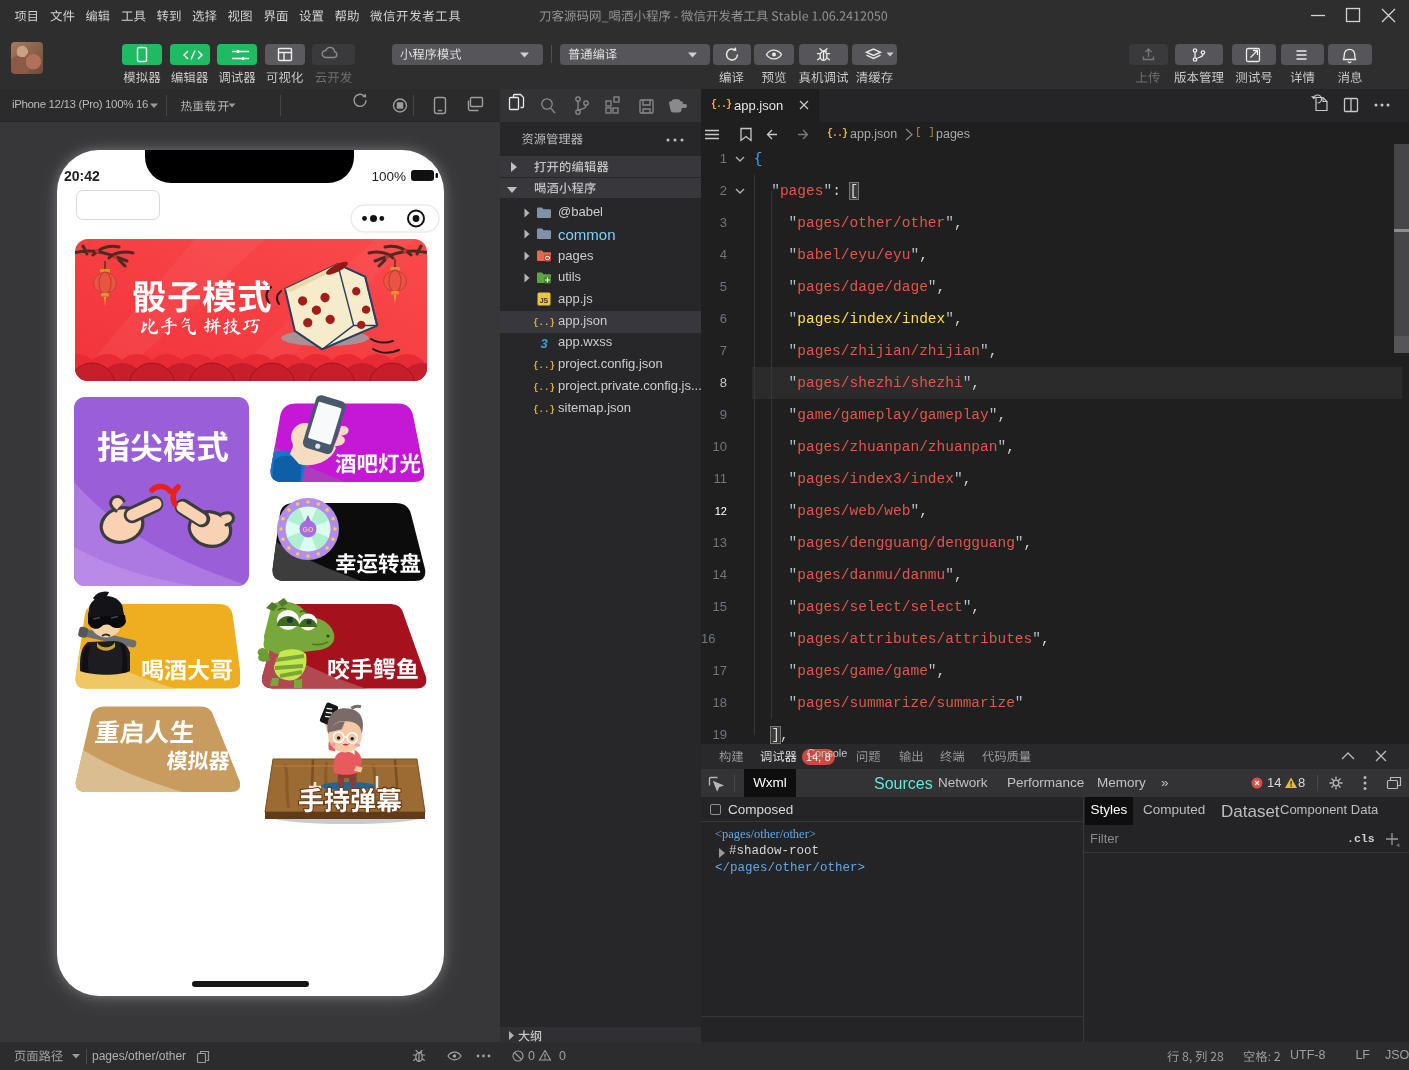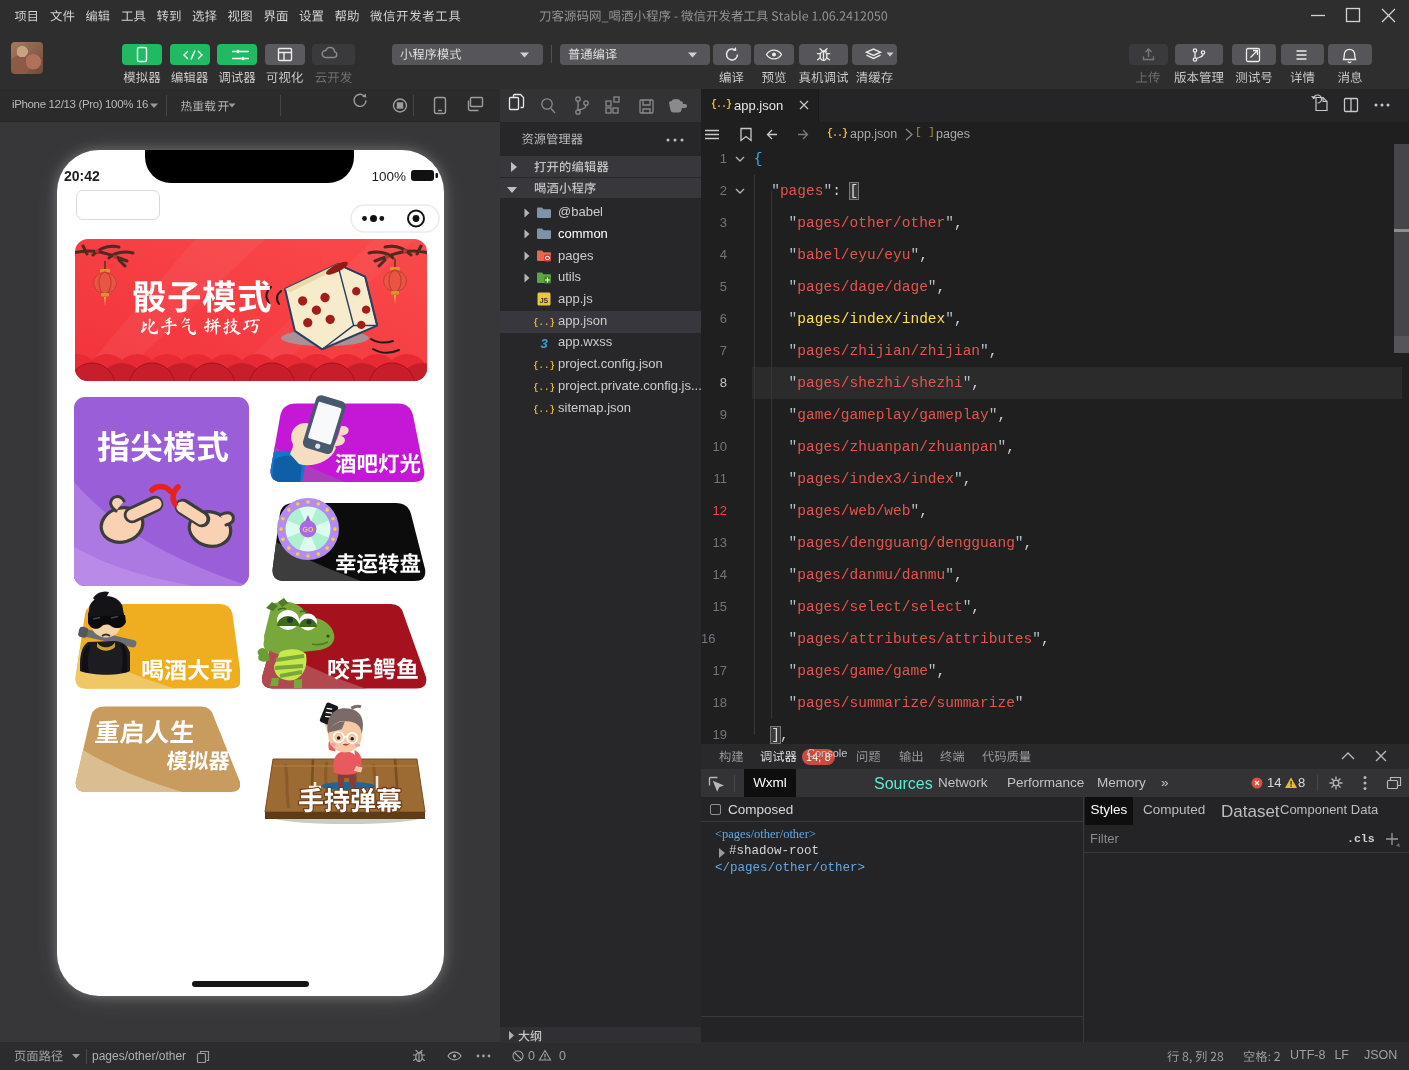--- a/index.html
+++ b/index.html
@@ -518,21 +518,21 @@
 <svg class="ic" width="16" height="16" style="left:536px;top:204.5px">
     <path d="M1 3.5a1 1 0 011-1h4l1.5 1.8H14a1 1 0 011 1V12a1 1 0 01-1 1H2a1 1 0 01-1-1z" fill="#7e93a7"></path>
   </svg>
 <div class="ab" style="left:558px;top:204.2px;width:160px;height:17px;font-size:13px;color:#cccccc;white-space:nowrap">@babel</div>
 <svg class="ic" width="12" height="12" style="left:521px;top:228.4px">
     <path d="M3.5 1.5l5 4.5-5 4.5z" fill="#b5b5b5"></path>
   </svg>
 <svg class="ic" width="16" height="16" style="left:536px;top:226.2px">
     <path d="M1 3.5a1 1 0 011-1h4l1.5 1.8H14a1 1 0 011 1V12a1 1 0 01-1 1H2a1 1 0 01-1-1z" fill="#7e93a7"></path>
   </svg>
-<div class="ab" style="left:558px;top:225.9px;width:160px;height:17px;font-size:13px;color:#ffffff;white-space:nowrap">common</div>
+<div class="ab" style="left:558px;top:225.9px;width:160px;height:17px;font-size:15px;color:#7dd3fc;white-space:nowrap">common</div>
 <svg class="ic" width="12" height="12" style="left:521px;top:250.1px">
     <path d="M3.5 1.5l5 4.5-5 4.5z" fill="#b5b5b5"></path>
   </svg>
 <svg class="ic" width="16" height="16" style="left:536px;top:247.9px">
     <path d="M1 3.5a1 1 0 011-1h4l1.5 1.8H14a1 1 0 011 1V12a1 1 0 01-1 1H2a1 1 0 01-1-1z" fill="#e06a50"></path>
     <rect x="8" y="6.5" width="7" height="7" rx="1.5" fill="#c94434"></rect>
     <ellipse cx="11.5" cy="10" rx="2.2" ry="1.6" fill="none" stroke="#fff" stroke-width="1"></ellipse>
   </svg>
 <div class="ab" style="left:558px;top:247.6px;width:160px;height:17px;font-size:13px;color:#cccccc;white-space:nowrap">pages</div>
 <svg class="ic" width="12" height="12" style="left:521px;top:271.8px">
@@ -661,21 +661,21 @@
   </div>
 <div class="ab" style="left:753.8px;top:399px;height:32px;line-height:32px;font-family:'Liberation Mono',monospace;font-size:14.5px;white-space:pre">    <span style="color:#b4bfcc">"</span><span style="color:#e0564e">game/gameplay/gameplay</span><span style="color:#b4bfcc">"</span><span style="color:#cdd3da">,</span></div>
 <div class="ab" style="left:701px;top:431px;width:699px;height:32px;line-height:32px;font-size:13px;color:#6e7681">
     <span style="position:absolute;left:0;width:26px;text-align:right;">10</span>
   </div>
 <div class="ab" style="left:753.8px;top:431px;height:32px;line-height:32px;font-family:'Liberation Mono',monospace;font-size:14.5px;white-space:pre">    <span style="color:#b4bfcc">"</span><span style="color:#e0564e">pages/zhuanpan/zhuanpan</span><span style="color:#b4bfcc">"</span><span style="color:#cdd3da">,</span></div>
 <div class="ab" style="left:701px;top:463px;width:699px;height:32px;line-height:32px;font-size:13px;color:#6e7681">
     <span style="position:absolute;left:0;width:26px;text-align:right;">11</span>
   </div>
 <div class="ab" style="left:753.8px;top:463px;height:32px;line-height:32px;font-family:'Liberation Mono',monospace;font-size:14.5px;white-space:pre">    <span style="color:#b4bfcc">"</span><span style="color:#e0564e">pages/index3/index</span><span style="color:#b4bfcc">"</span><span style="color:#cdd3da">,</span></div>
-<div class="ab" style="left:701px;top:495px;width:699px;height:32px;line-height:32px;font-size:13px;color:#ef4444">
+<div class="ab" style="left:701px;top:495px;width:699px;height:32px;line-height:32px;font-size:11px;color:#ffffff">
     <span style="position:absolute;left:0;width:26px;text-align:right;">12</span>
   </div>
 <div class="ab" style="left:753.8px;top:495px;height:32px;line-height:32px;font-family:'Liberation Mono',monospace;font-size:14.5px;white-space:pre">    <span style="color:#b4bfcc">"</span><span style="color:#e0564e">pages/web/web</span><span style="color:#b4bfcc">"</span><span style="color:#cdd3da">,</span></div>
 <div class="ab" style="left:701px;top:527px;width:699px;height:32px;line-height:32px;font-size:13px;color:#6e7681">
     <span style="position:absolute;left:0;width:26px;text-align:right;">13</span>
   </div>
 <div class="ab" style="left:753.8px;top:527px;height:32px;line-height:32px;font-family:'Liberation Mono',monospace;font-size:14.5px;white-space:pre">    <span style="color:#b4bfcc">"</span><span style="color:#e0564e">pages/dengguang/dengguang</span><span style="color:#b4bfcc">"</span><span style="color:#cdd3da">,</span></div>
 <div class="ab" style="left:701px;top:559px;width:699px;height:32px;line-height:32px;font-size:13px;color:#6e7681">
     <span style="position:absolute;left:0;width:26px;text-align:right;">14</span>
   </div>
@@ -806,21 +806,21 @@
 <g fill="none" stroke="#9da0a4" stroke-width="1.1">
       <circle cx="9" cy="10" r="5"></circle>
       <path d="M5.5 6.5l7 7"></path>
     </g>
 <path d="M36 4.5l5.5 9.5H30.5z" fill="none" stroke="#9da0a4" stroke-width="1.1"></path>
     <rect x="35.4" y="8" width="1.2" height="3.4" fill="#9da0a4"></rect>
     <rect x="35.4" y="12.2" width="1.2" height="1.2" fill="#9da0a4"></rect>
 </svg>
 <div class="ab" style="left:528px;top:1049px;width:12px;height:17px;font-size:12.5px;color:#9da0a4">0</div>
 <div class="ab" style="left:559px;top:1049px;width:12px;height:17px;font-size:12.5px;color:#9da0a4">0</div>
-<div class="ab" style="left:1290px;top:1048px;width:119px;height:17px;font-size:12.5px;color:#9da0a4;white-space:nowrap">UTF-8<span style="margin-left:9px">LF</span><span style="margin-left:15px">JSON</span></div>
+<div class="ab" style="left:1290px;top:1048px;width:119px;height:17px;font-size:12.5px;color:#9da0a4;white-space:nowrap">UTF-8<span style="margin-left:30px">LF</span><span style="margin-left:15px">JSON</span></div>
 <svg width="1409" height="1070" viewBox="0 0 1409 1070" style="position:absolute;left:0;top:0;pointer-events:none">
     <defs>
       <path id="gr9879" d="M618 -500V-289C618 -184 591 -56 319 19C335 34 357 61 366 77C649 -12 693 -158 693 -289V-500ZM689 -91C766 -41 864 31 911 79L961 26C913 -21 813 -90 736 -138ZM29 -184 48 -106C140 -137 262 -179 379 -219L369 -284L247 -247V-650H363V-722H46V-650H172V-225ZM417 -624V-153H490V-556H816V-155H891V-624H655C670 -655 686 -692 702 -728H957V-796H381V-728H613C603 -694 591 -656 578 -624Z"></path>
       <path id="gr76ee" d="M233 -470H759V-305H233ZM233 -542V-704H759V-542ZM233 -233H759V-67H233ZM158 -778V74H233V6H759V74H837V-778Z"></path>
       <path id="gr6587" d="M423 -823C453 -774 485 -707 497 -666L580 -693C566 -734 531 -799 501 -847ZM50 -664V-590H206C265 -438 344 -307 447 -200C337 -108 202 -40 36 7C51 25 75 60 83 78C250 24 389 -48 502 -146C615 -46 751 28 915 73C928 52 950 20 967 4C807 -36 671 -107 560 -201C661 -304 738 -432 796 -590H954V-664ZM504 -253C410 -348 336 -462 284 -590H711C661 -455 592 -344 504 -253Z"></path>
       <path id="gr4ef6" d="M317 -341V-268H604V80H679V-268H953V-341H679V-562H909V-635H679V-828H604V-635H470C483 -680 494 -728 504 -775L432 -790C409 -659 367 -530 309 -447C327 -438 359 -420 373 -409C400 -451 425 -504 446 -562H604V-341ZM268 -836C214 -685 126 -535 32 -437C45 -420 67 -381 75 -363C107 -397 137 -437 167 -480V78H239V-597C277 -667 311 -741 339 -815Z"></path>
       <path id="gr7f16" d="M40 -54 58 15C140 -18 245 -61 346 -103L332 -163C223 -121 114 -79 40 -54ZM61 -423C75 -430 98 -435 205 -450C167 -386 132 -335 116 -316C87 -278 66 -252 45 -248C53 -230 64 -196 68 -182C87 -194 118 -204 339 -255C336 -271 333 -298 334 -317L167 -282C238 -374 307 -486 364 -597L303 -632C286 -593 265 -554 245 -517L133 -505C190 -593 246 -706 287 -815L215 -840C179 -719 112 -587 91 -554C71 -520 55 -496 38 -491C46 -473 57 -438 61 -423ZM624 -350V-202H541V-350ZM675 -350H746V-202H675ZM481 -412V72H541V-143H624V47H675V-143H746V46H797V-143H871V7C871 14 868 16 861 17C854 17 836 17 814 16C822 32 829 56 831 73C867 73 890 71 908 62C926 52 930 35 930 8V-413L871 -412ZM797 -350H871V-202H797ZM605 -826C621 -798 637 -762 648 -732H414V-515C414 -361 405 -139 314 21C329 28 360 50 372 63C465 -99 482 -335 483 -498H920V-732H729C717 -765 697 -811 675 -846ZM483 -668H850V-561H483Z"></path>
       <path id="gr8f91" d="M551 -751H819V-650H551ZM482 -808V-594H892V-808ZM81 -332C89 -340 119 -346 153 -346H244V-202L40 -167L56 -94L244 -132V76H313V-146L427 -169L423 -234L313 -214V-346H405V-414H313V-568H244V-414H148C176 -483 204 -565 228 -650H412V-722H247C255 -756 263 -791 269 -825L196 -840C191 -801 183 -761 174 -722H47V-650H157C136 -570 115 -504 105 -479C88 -435 75 -403 58 -398C66 -380 77 -346 81 -332ZM815 -472V-386H560V-472ZM400 -76 412 -8 815 -40V80H885V-46L959 -52L960 -115L885 -110V-472H953V-535H423V-472H491V-82ZM815 -329V-242H560V-329ZM815 -185V-105L560 -86V-185Z"></path>
       <path id="gr5de5" d="M52 -72V3H951V-72H539V-650H900V-727H104V-650H456V-72Z"></path>
       <path id="gr5177" d="M605 -84C716 -32 832 32 902 81L962 25C887 -22 766 -86 653 -137ZM328 -133C266 -79 141 -12 40 26C58 40 83 65 95 81C196 40 319 -25 399 -88ZM212 -792V-209H52V-141H951V-209H802V-792ZM284 -209V-300H727V-209ZM284 -586H727V-501H284ZM284 -644V-730H727V-644ZM284 -444H727V-357H284Z"></path>

